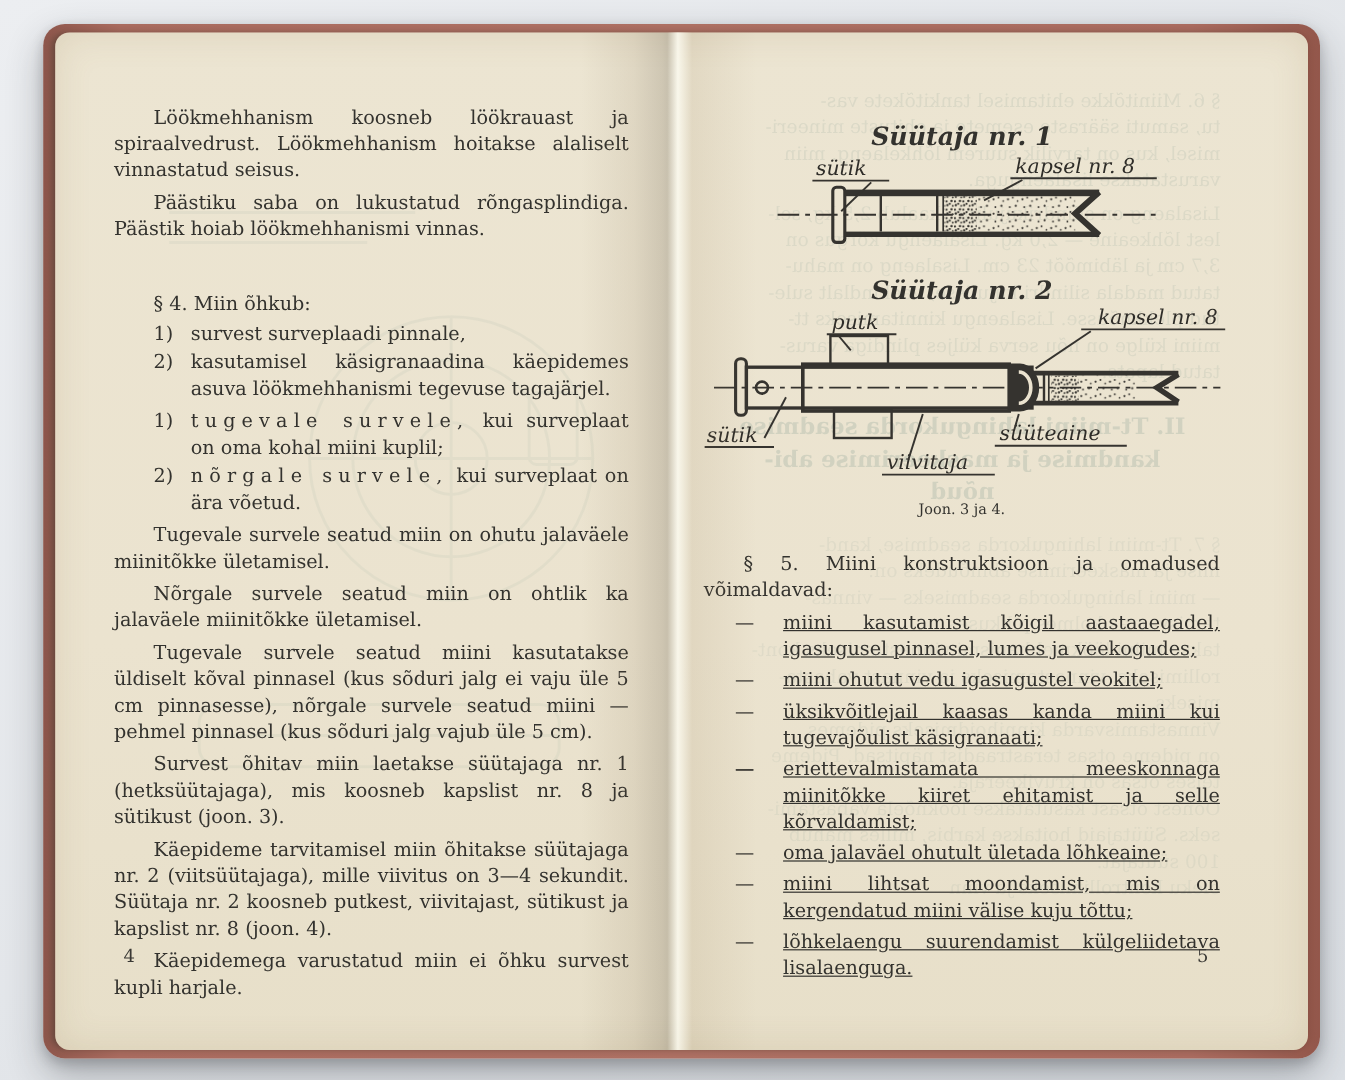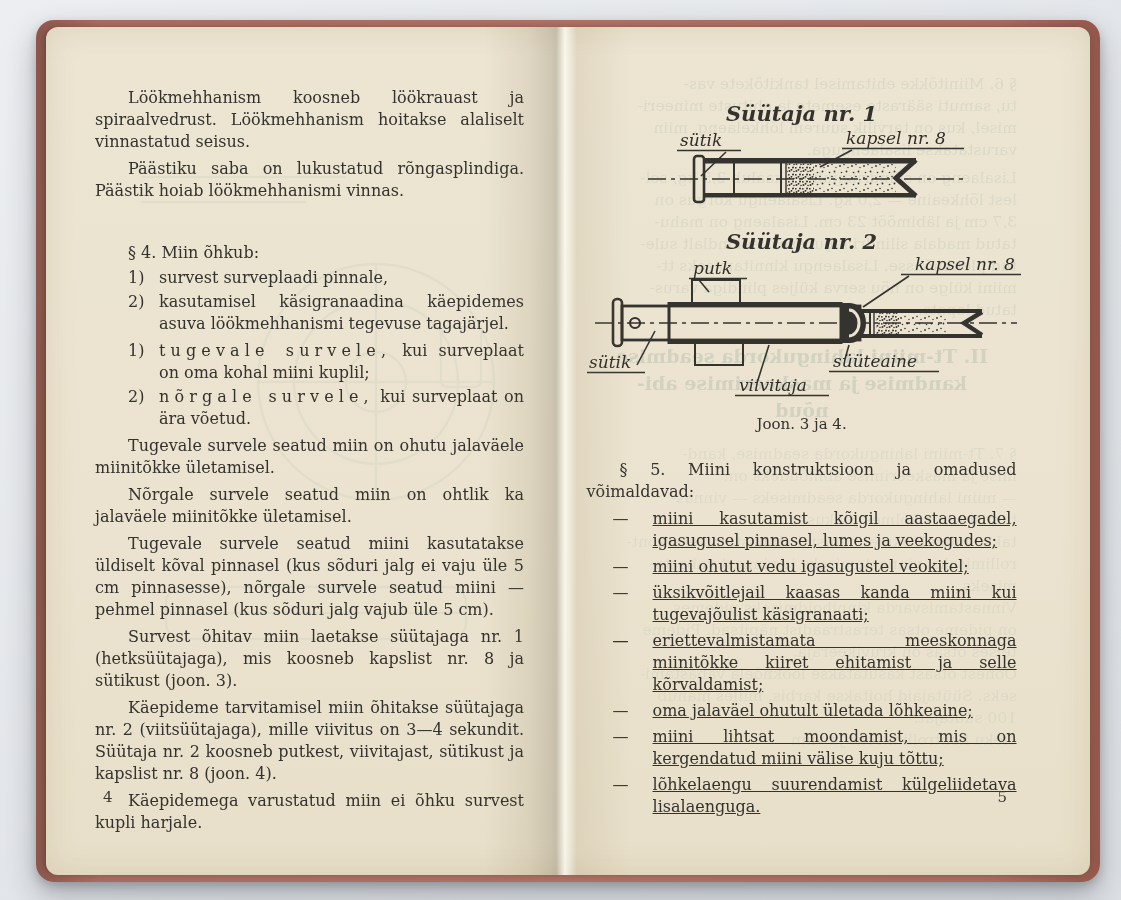--- a/index.html
+++ b/index.html
@@ -33,21 +33,21 @@
   .col p.tight{margin-bottom:3px;margin-top:40px;}
   ol.num{list-style:none;margin:1px 0 5px;padding:0;}
   ol.num li{position:relative;padding-left:64px;text-align:justify;margin-bottom:2px;}
   ol.num .mk{position:absolute;left:33px;}
   .emph{letter-spacing:.32em;}
   ul.dash{list-style:none;margin:2px 0 0;padding:0;}
   ul.dash li{position:relative;padding-left:66px;text-align:justify;margin-bottom:4px;text-decoration:underline;}
   ul.dash .mk{position:absolute;left:26px;}
   .figtitle{margin:8px 0 0;text-align:center;font-size:21px;font-style:italic;font-weight:bold;color:#33322e;}
   .figtitle.second{margin-top:4px;}
-  .caption{text-align:center;font-size:15px;margin-top:8px;color:#33322e;}
+  .caption{text-align:center;font-size:12px;margin-top:8px;color:#33322e;}
   .para-sec{margin-top:24px !important;}
   .pagenum{position:absolute;top:761px;font-size:15px;color:#3a3935;}
   .pn-left{left:57px;}
   .pn-right{left:440px;}
   svg.fig{display:block;margin:2px auto 0;}
   svg .lbl{font-family:"DejaVu Serif","Liberation Serif",serif;font-style:italic;font-size:17px;fill:#2f2d29;}
   svg .ln{stroke:#35332f;fill:none;}
   
   .ghost{
     position:absolute;transform:scaleX(-1);color:#6f8d85;opacity:.13;filter:blur(.6px);

